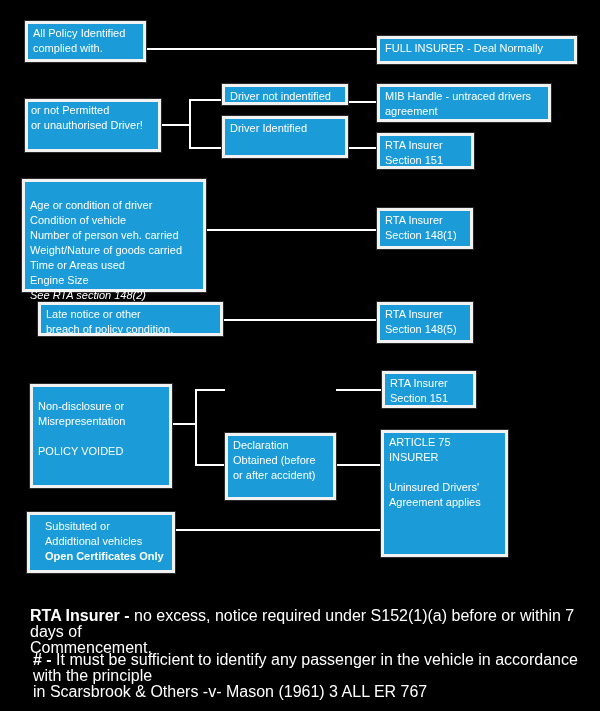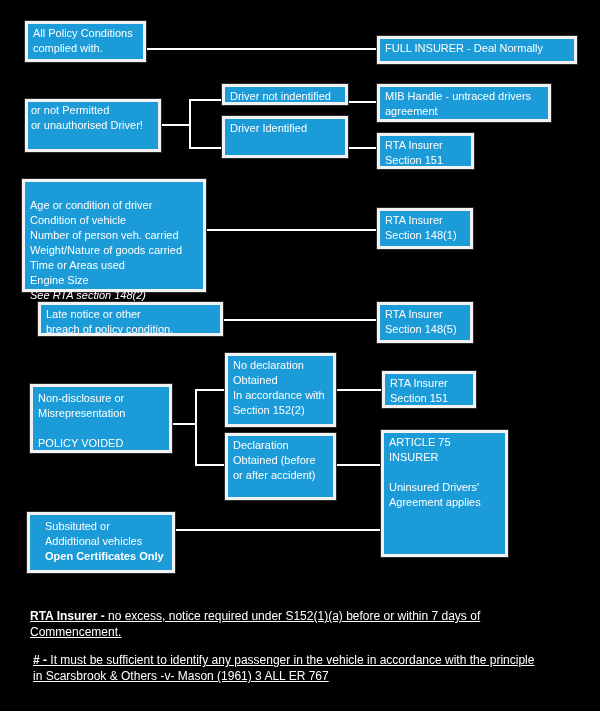--- a/index.html
+++ b/index.html
@@ -32,23 +32,22 @@
   }
   .node .line.italic { font-style: italic; }
   .node .line.bold { font-weight: bold; }
   .hline, .vline {
     position: absolute;
     background: var(--connector, #fff);
   }
   .footnote {
     position: absolute;
     color: var(--text, #fff);
-    font-size: 12px;
+    font-size: 16px;
     line-height: 16px;
-    text-decoration: underline;
   }
   .footnote .b { font-weight: bold; }
 </style>
 </head>
 <body>
 
 <div class="stage">
 
   <div class="hline" style="left:146px;top:48px;width:231px;height:2px"></div>
   <div class="hline" style="left:161px;top:124px;width:30px;height:2px"></div>
@@ -61,21 +60,21 @@
   <div class="hline" style="left:207px;top:319px;width:170px;height:2px"></div>
   <div class="hline" style="left:172px;top:423px;width:25px;height:2px"></div>
   <div class="vline" style="left:195px;top:389px;width:2px;height:77px"></div>
   <div class="hline" style="left:195px;top:389px;width:30px;height:2px"></div>
   <div class="hline" style="left:195px;top:464px;width:30px;height:2px"></div>
   <div class="hline" style="left:336px;top:389px;width:46px;height:2px"></div>
   <div class="hline" style="left:336px;top:464px;width:45px;height:2px"></div>
   <div class="hline" style="left:175px;top:529px;width:206px;height:2px"></div>
 
   <div class="node" style="left:25px;top:21px;width:121px;height:41px">
-    <div class="line">All Policy Conditions</div>
+    <div class="line">All Policy Identified</div>
     <div class="line">complied with.</div>
   </div>
   <div class="node" style="left:377px;top:36px;width:200px;height:28px">
     <div class="line">FULL INSURER - Deal Normally</div>
   </div>
 
   <div class="node" style="left:25px;top:99px;width:136px;height:53px;padding:1px 3px">
     <div class="line">or not Permitted</div>
     <div class="line">or unauthorised Driver!</div>
   </div>
@@ -110,31 +109,25 @@
 
   <div class="node" style="left:38px;top:302px;width:185px;height:34px">
     <div class="line">Late notice or other</div>
     <div class="line">breach of policy condition.</div>
   </div>
   <div class="node" style="left:377px;top:302px;width:96px;height:41px">
     <div class="line">RTA Insurer</div>
     <div class="line">Section 148(5)</div>
   </div>
 
-  <div class="node" style="left:30px;top:384px;width:142px;height:69px;padding:4px 5px">
+  <div class="node" style="left:30px;top:384px;width:142px;height:104px;padding:12px 5px">
     <div class="line">Non-disclosure or</div>
     <div class="line">Misrepresentation</div>
     <div class="line"></div>
     <div class="line">POLICY VOIDED</div>
-  </div>
-  <div class="node" style="left:225px;top:353px;width:111px;height:74px">
-    <div class="line">No declaration</div>
-    <div class="line">Obtained</div>
-    <div class="line">In accordance with</div>
-    <div class="line">Section 152(2)</div>
   </div>
   <div class="node" style="left:382px;top:371px;width:94px;height:37px">
     <div class="line">RTA Insurer</div>
     <div class="line">Section 151</div>
   </div>
   <div class="node" style="left:225px;top:433px;width:111px;height:67px">
     <div class="line">Declaration</div>
     <div class="line">Obtained (before</div>
     <div class="line">or after accident)</div>
   </div>

